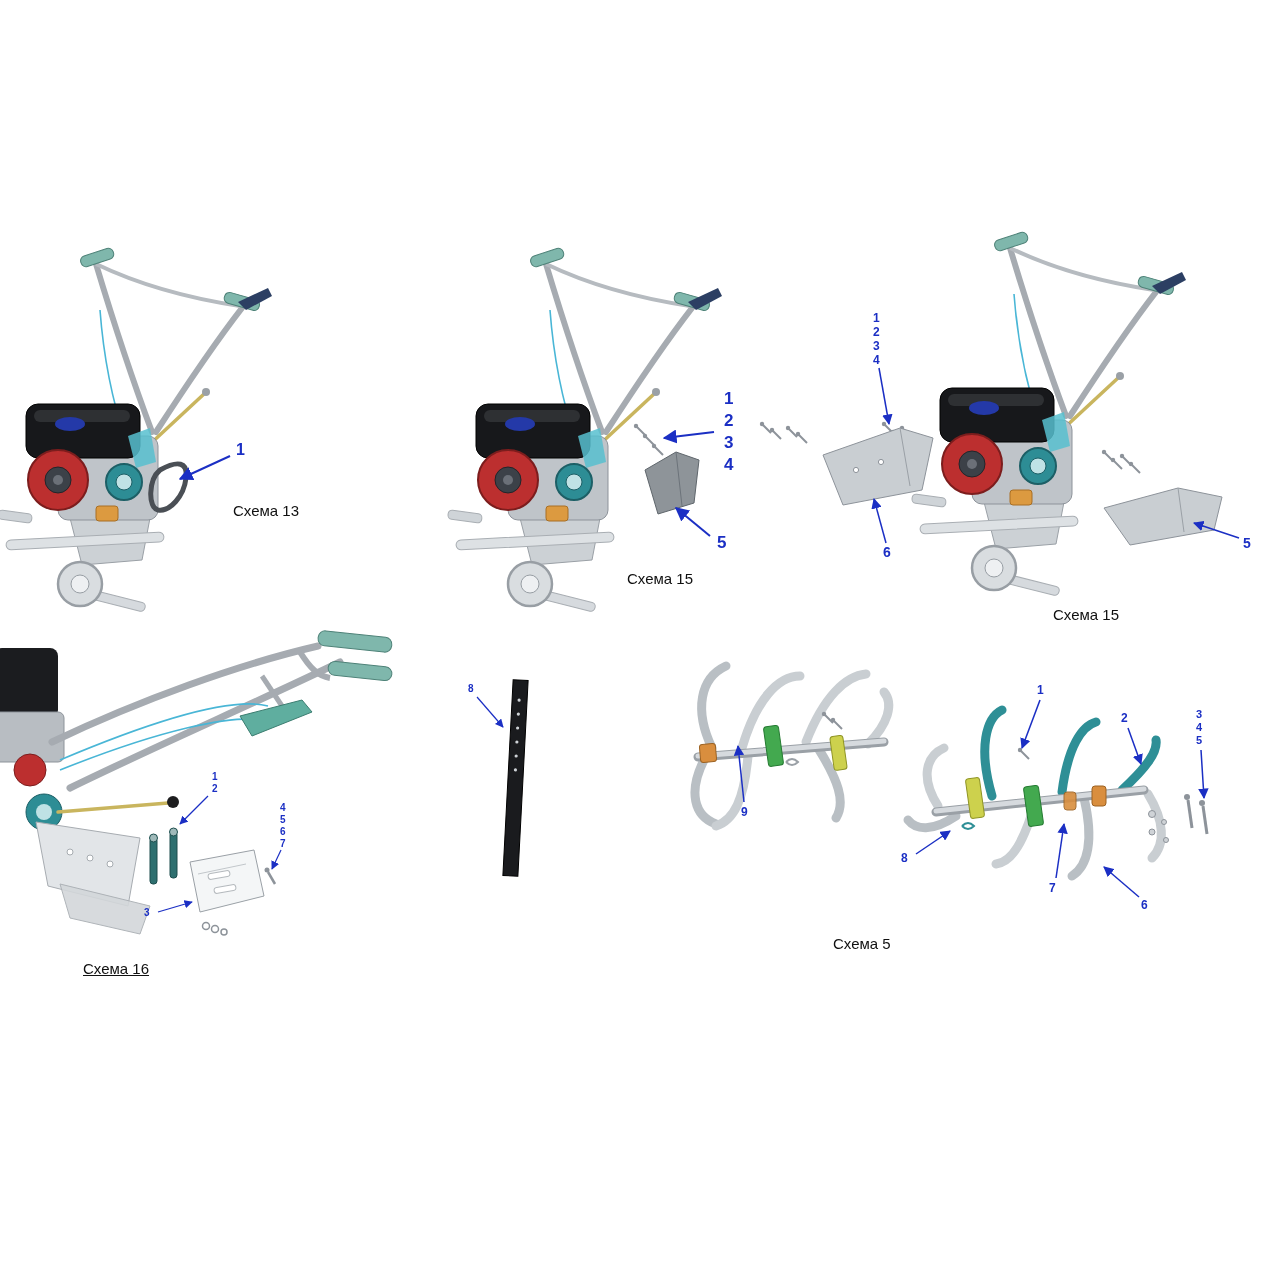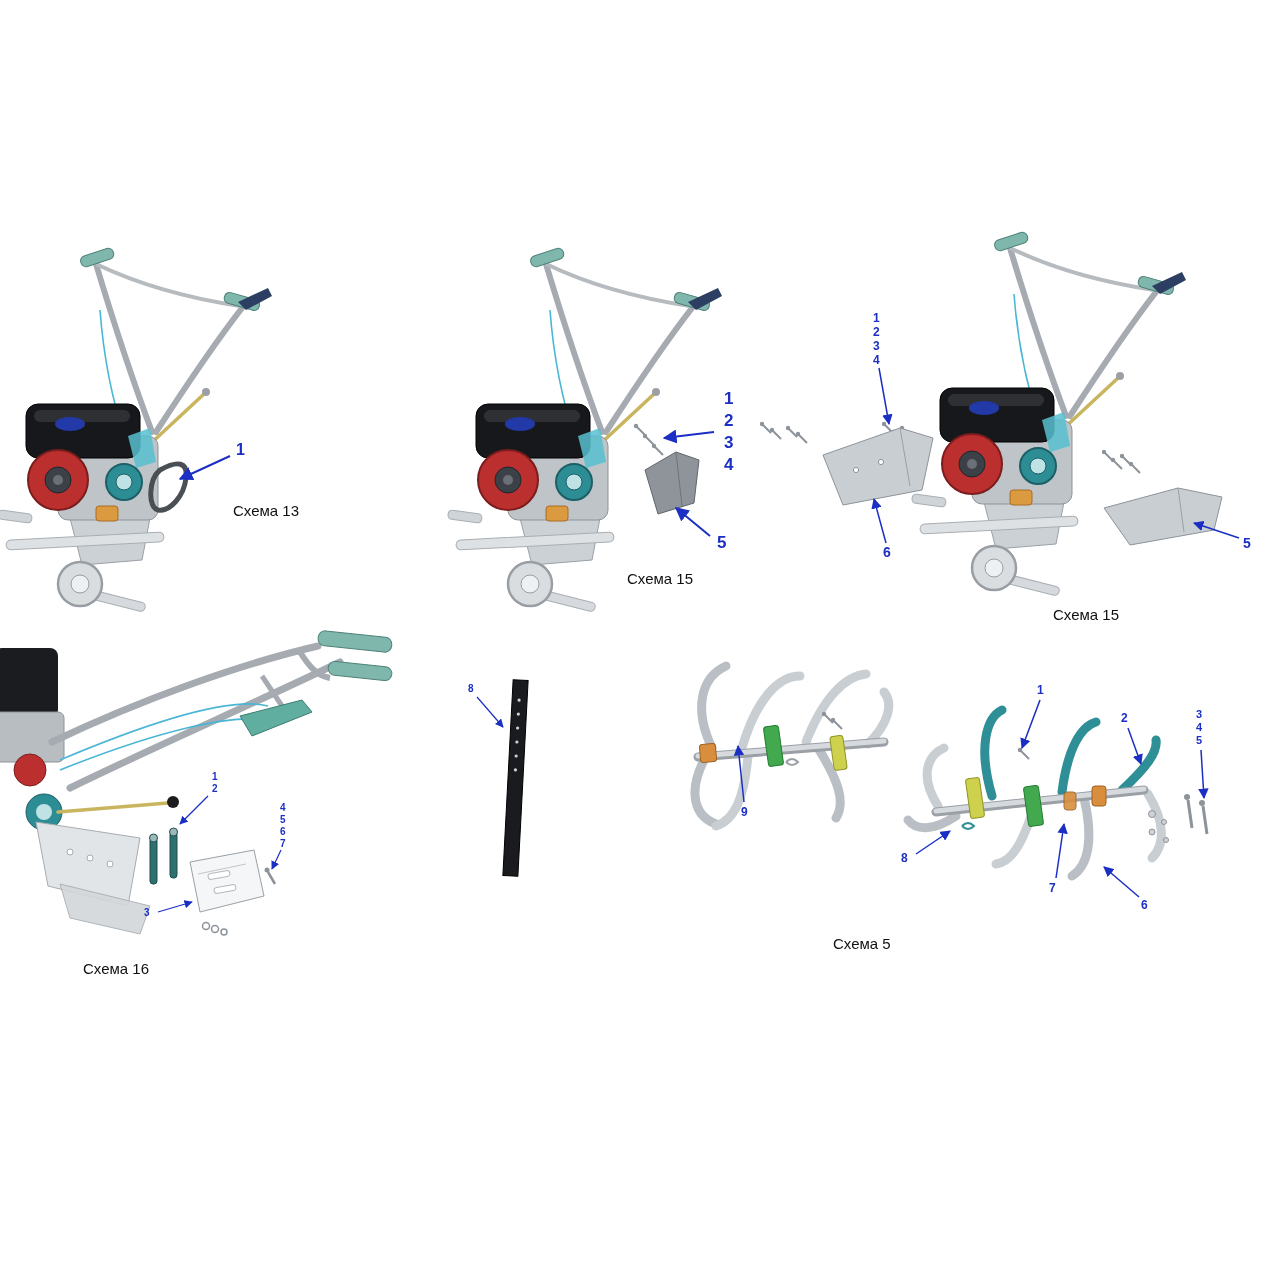--- a/index.html
+++ b/index.html
@@ -232,21 +232,21 @@
       <line x1="1201" y1="750" x2="1204" y2="798" stroke-width="1.5" marker-end="url(#arr)"></line>
       <line x1="916" y1="854" x2="950" y2="831" stroke-width="1.5" marker-end="url(#arr)"></line>
       <line x1="1056" y1="878" x2="1064" y2="824" stroke-width="1.5" marker-end="url(#arr)"></line>
       <line x1="1139" y1="897" x2="1104" y2="867" stroke-width="1.5" marker-end="url(#arr)"></line>
     </g>
   </svg>
 
   <div class="scheme-label" style="left:233px; top:502px;">Схема 13</div>
   <div class="scheme-label" style="left:627px; top:570px;">Схема 15</div>
   <div class="scheme-label" style="left:1053px; top:570px;margin-top:36px;">Схема 15</div>
-  <div class="scheme-label" style="left:83px; top:960px;">Схема 16</div>
+  <div class="scheme-label" style="left:83px; top:960px;text-decoration:underline;">Схема 16</div>
   <div class="scheme-label" style="left:833px; top:935px;">Схема 5</div>
 
   <div class="callout" style="left:236px; top:442px; font-size:16px;">1</div>
 
   <div class="callout" style="left:724px; top:390px; font-size:17px;">1</div>
   <div class="callout" style="left:724px; top:412px; font-size:17px;">2</div>
   <div class="callout" style="left:724px; top:434px; font-size:17px;">3</div>
   <div class="callout" style="left:724px; top:456px; font-size:17px;">4</div>
   <div class="callout" style="left:717px; top:534px; font-size:17px;">5</div>
 

